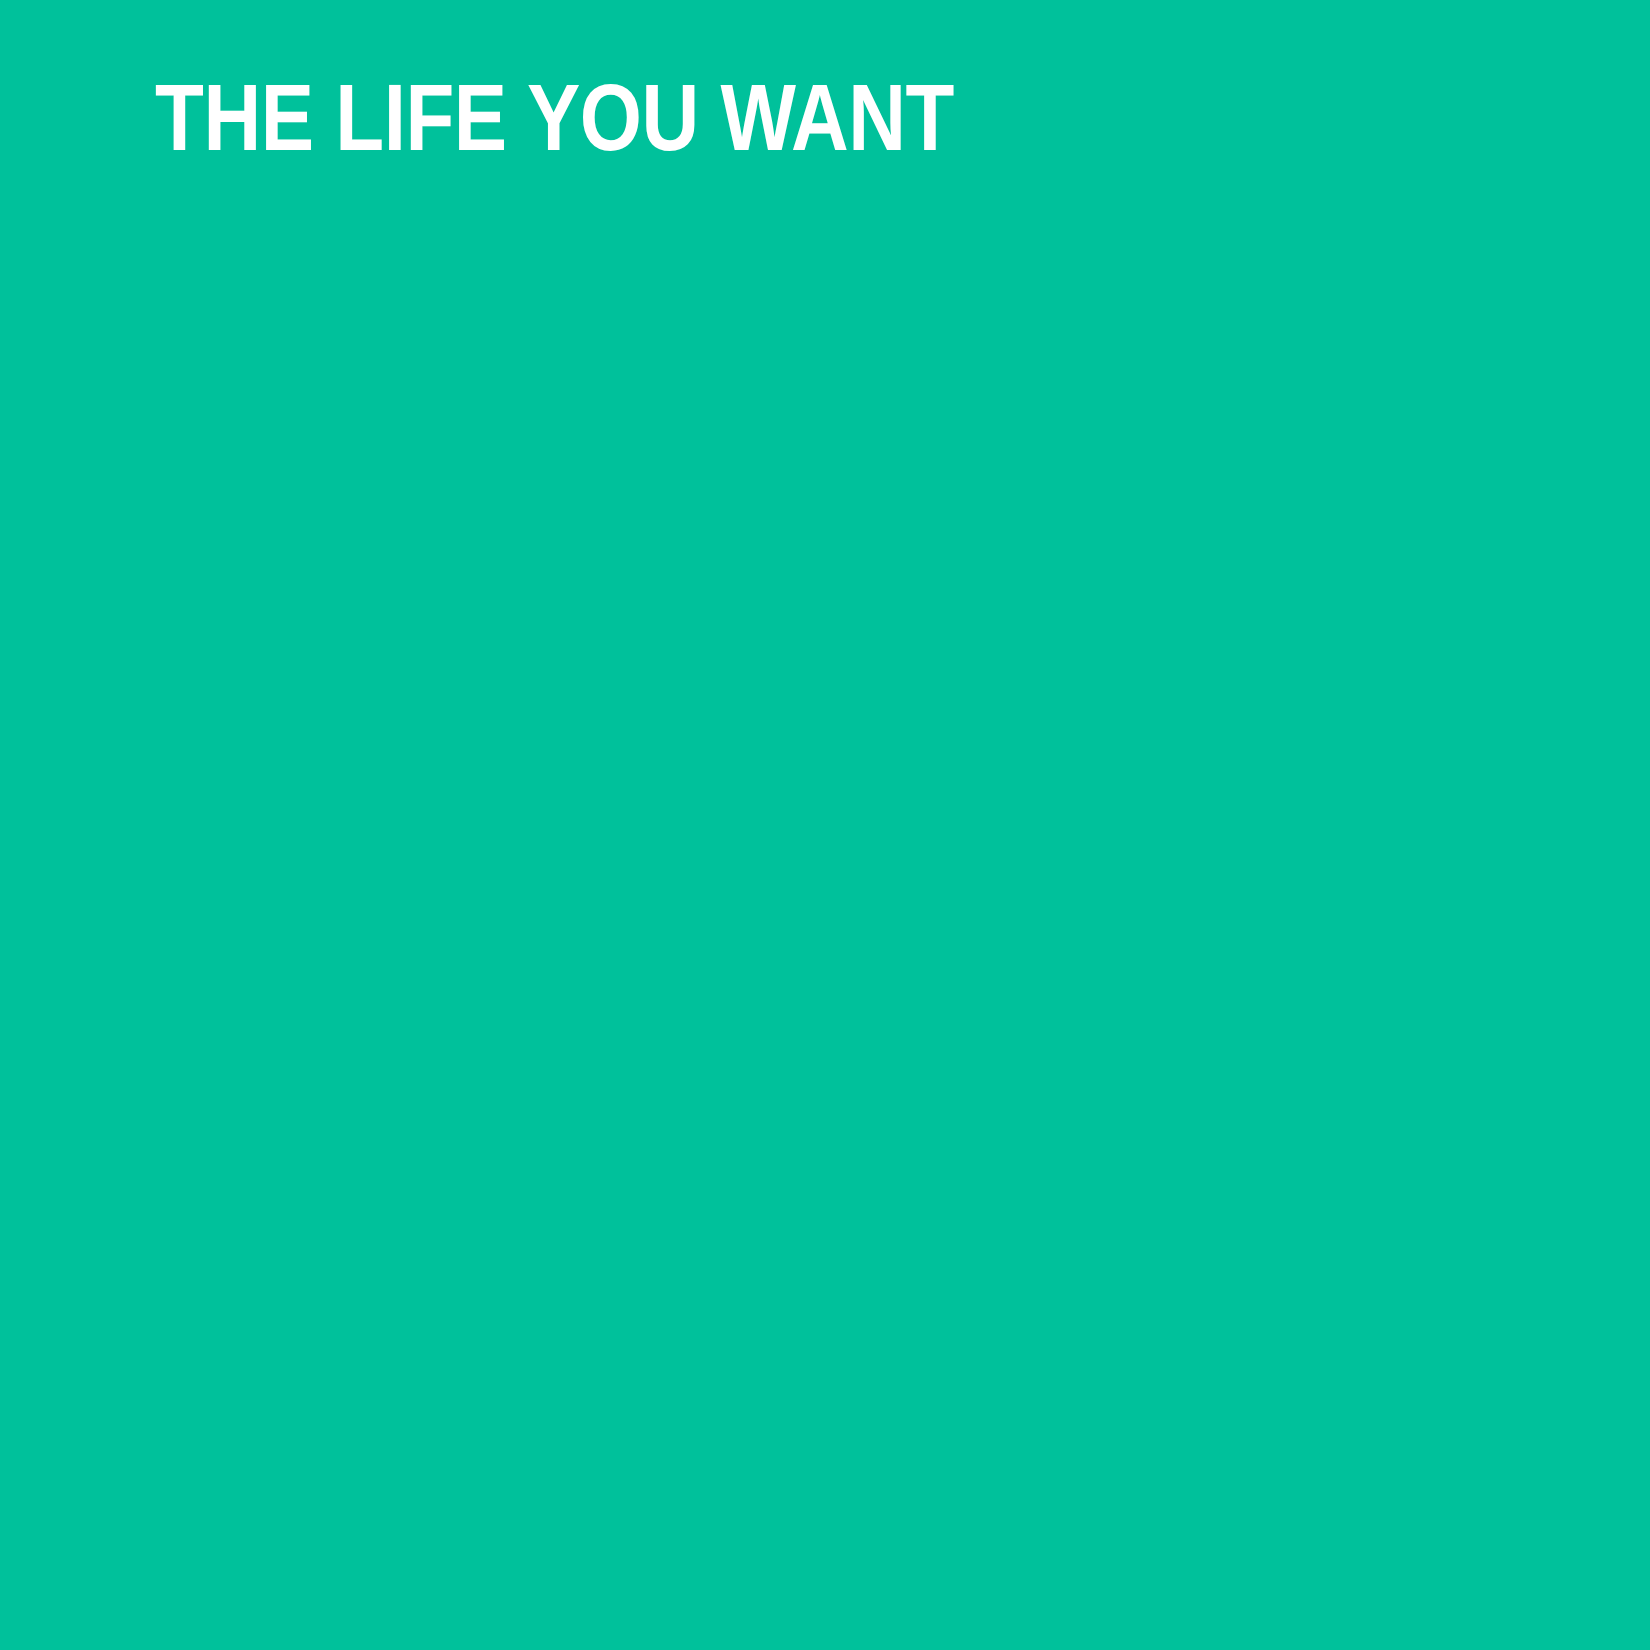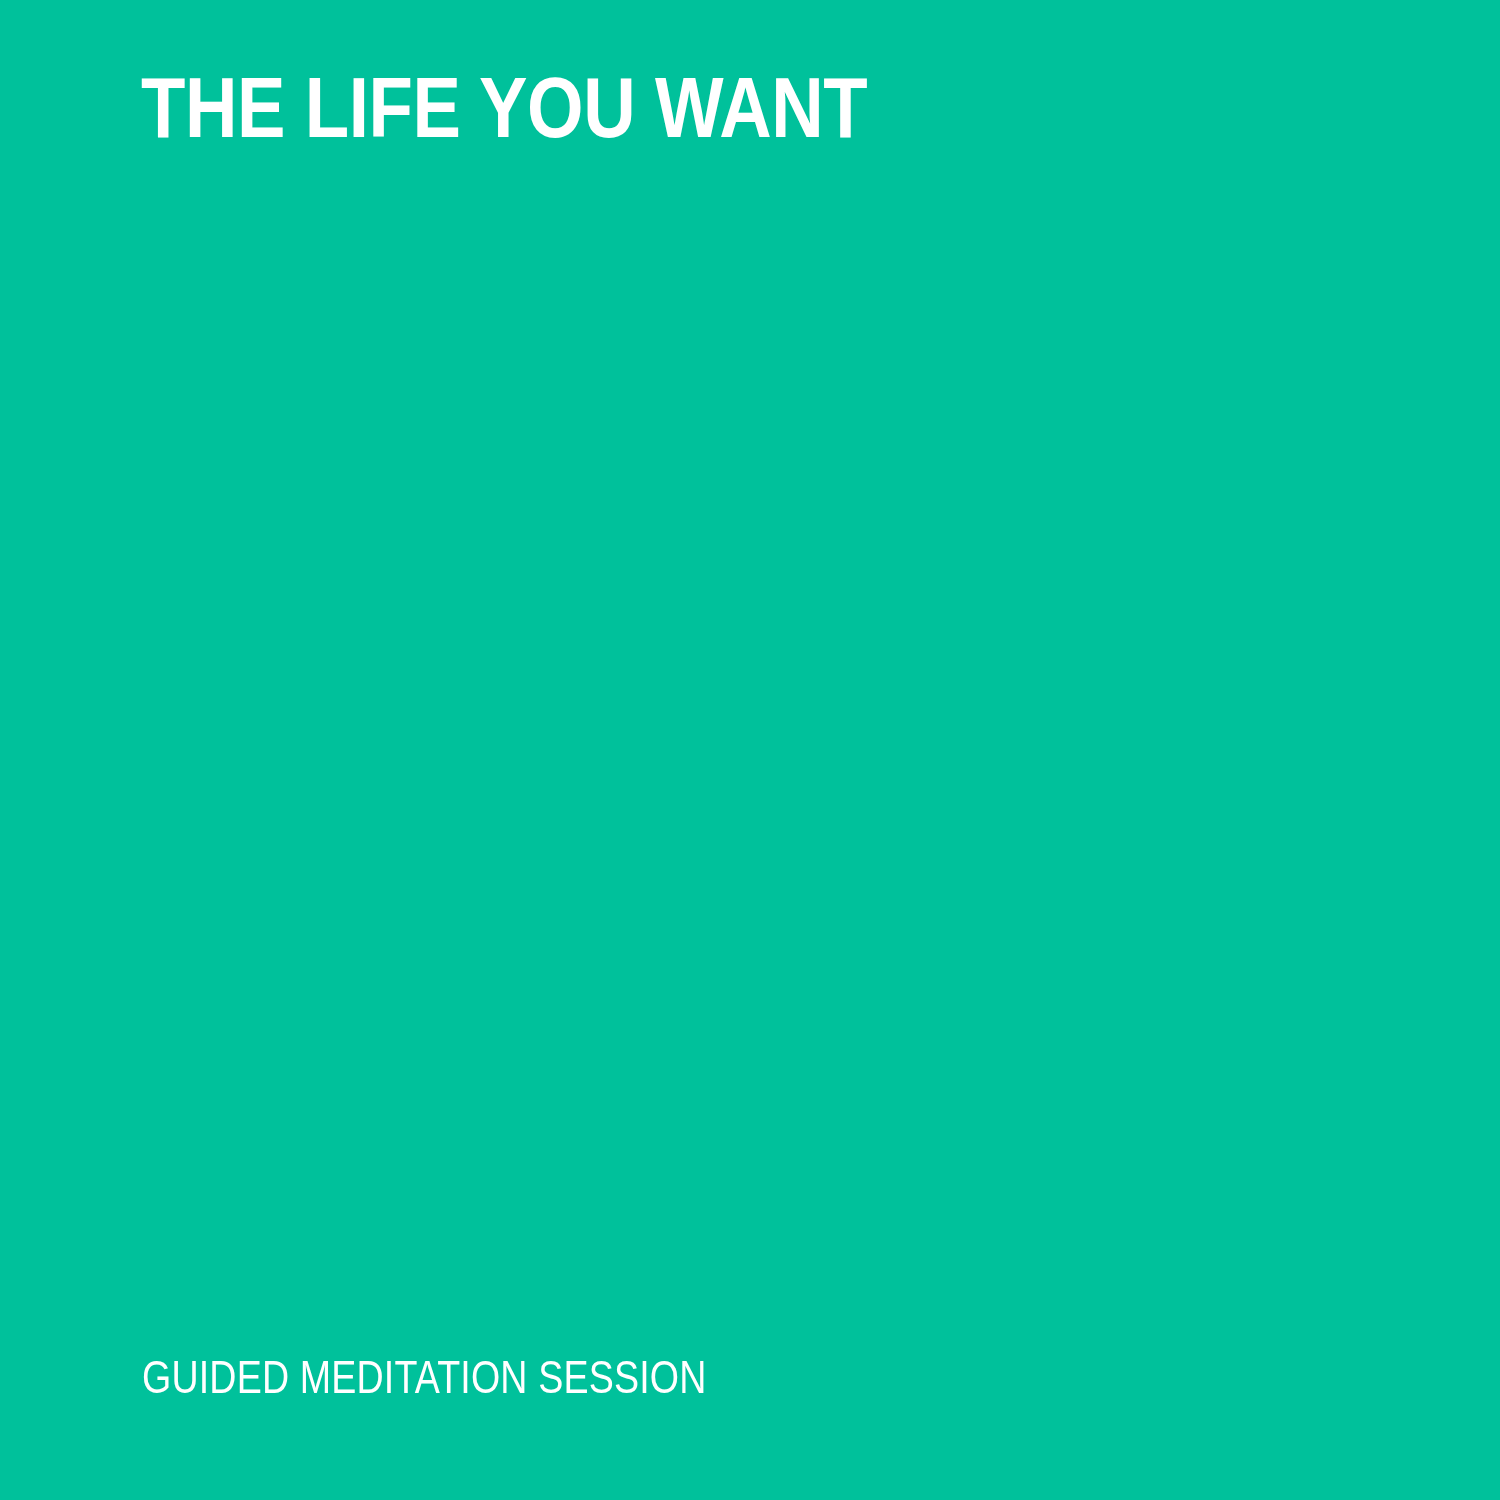--- a/index.html
+++ b/index.html
@@ -81,17 +81,14 @@
 <body style="background: rgb(0, 193, 155);">
 
 <div id="poster" style="background: rgb(0, 193, 155);">
 
   <div id="poster-canvas-area"></div>
 
   <div id="title-block">
     <h1 id="poster-title" style="color: rgb(255, 255, 255);">THE LIFE YOU WANT</h1>
   </div>
 
-  <div id="subtitle-block">
-    <p id="poster-subtitle" style="color: rgb(255, 255, 255);">GUIDED MEDITATION SESSION</p>
-  </div>
 
 </div>
 
 </body></html>

